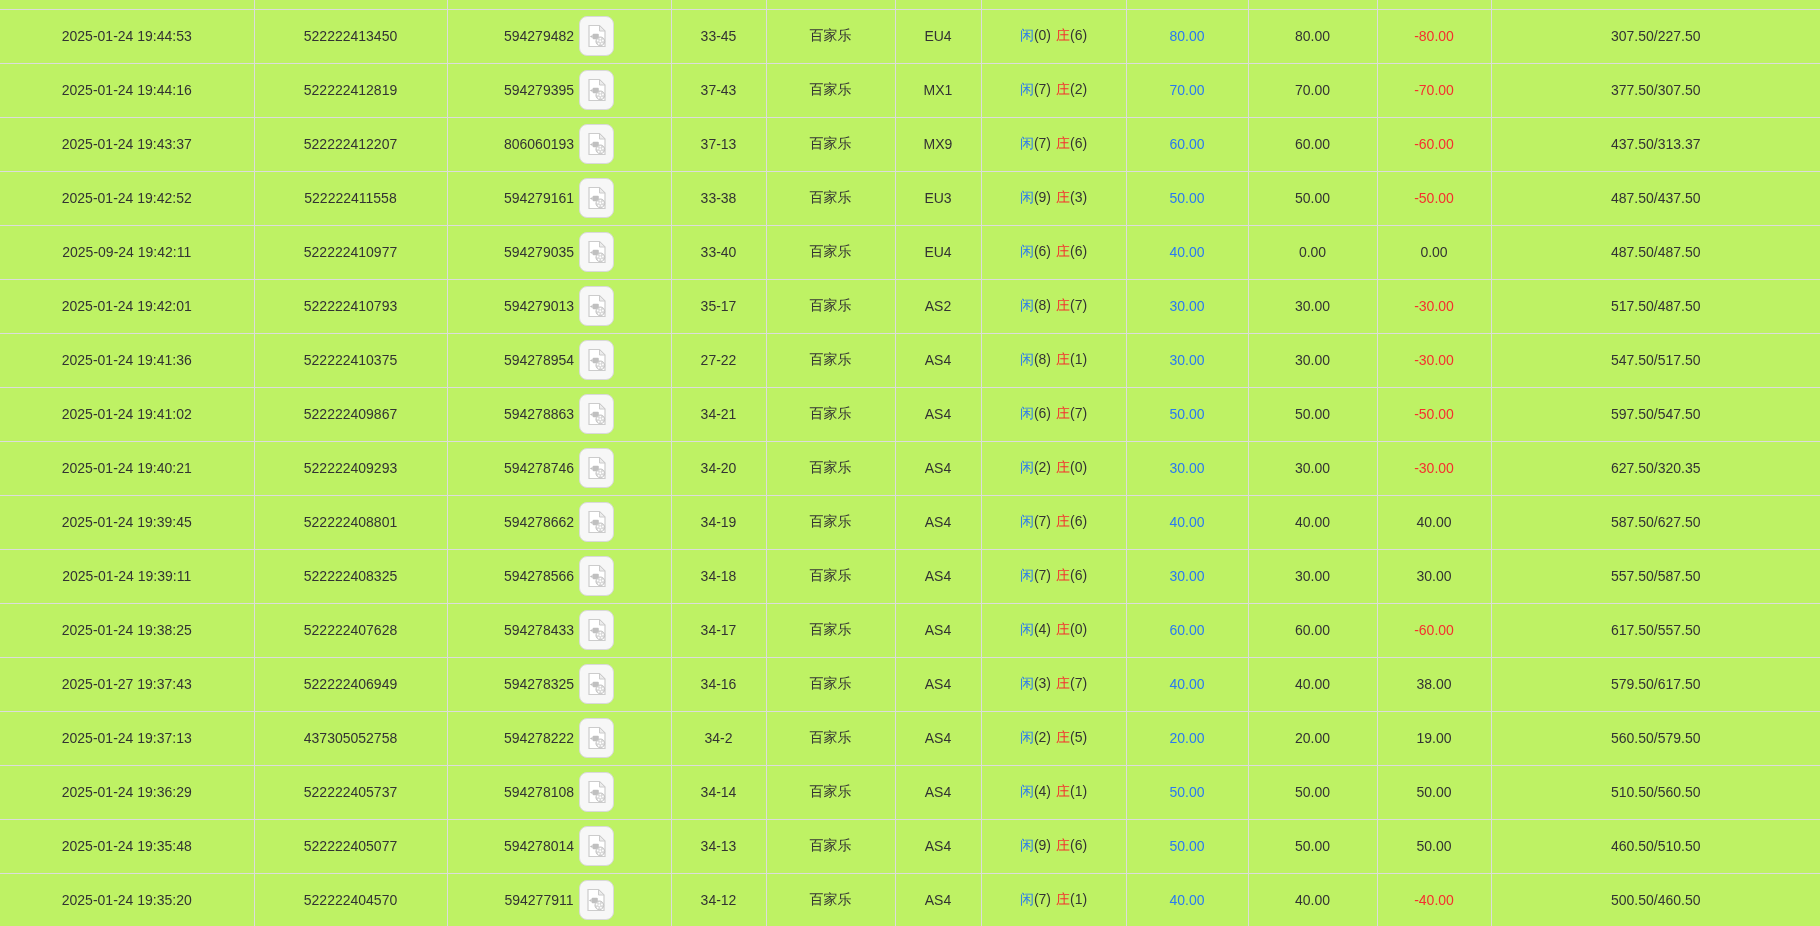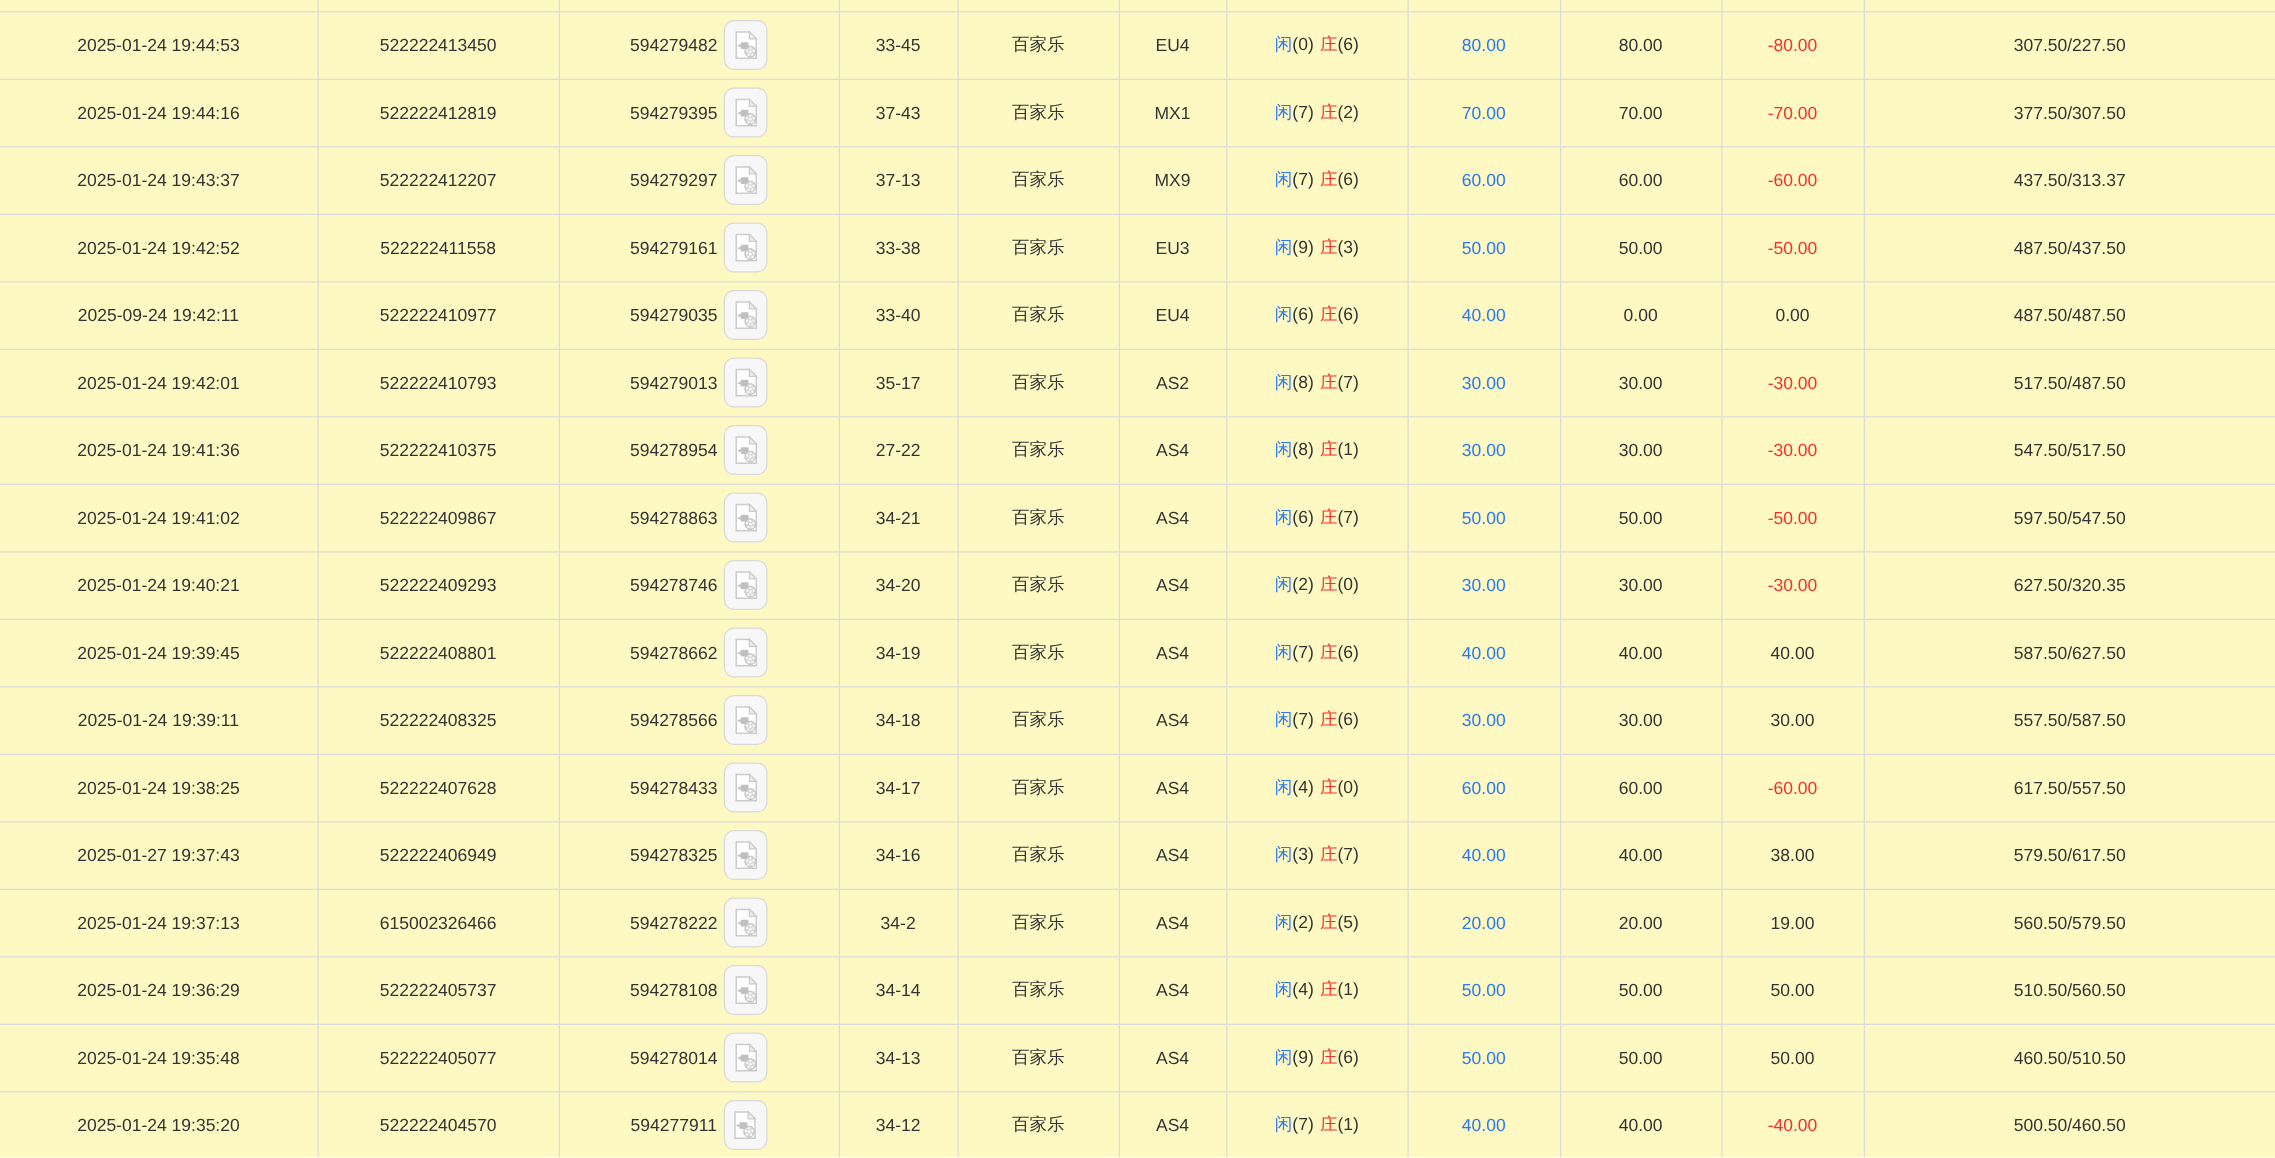--- a/index.html
+++ b/index.html
@@ -3,21 +3,21 @@
 <meta charset="utf-8">
 <style>
   html,body{margin:0;padding:0;background:#fff;}
   :root{
     --blue:#2979f2;
     --red:#f5302e;
     --text:#333333;
     --border:#dcdcdc;
   }
   .screen{
-    width:1820px;height:926px;overflow:hidden;background:#fef9c3;position:relative;
+    width:1820px;height:926px;overflow:hidden;background:#bef264;position:relative;
     font-family:"Liberation Sans","DejaVu Sans",sans-serif;
   }
   table.records{
     border-collapse:collapse;table-layout:fixed;width:1820px;
     font-size:14px;color:var(--text);
   }
   table.records td{
     border:1px solid var(--border);
     text-align:center;vertical-align:middle;
     padding:0;overflow:hidden;white-space:nowrap;
@@ -137,21 +137,21 @@
     <td><span class="c-blue">70.00</span></td>
     <td><span>70.00</span></td>
     <td><span class="neg">-70.00</span></td>
     <td><span>377.50/307.50</span></td>
   </tr>
         <tr class="data-row">
     <td><span>2025-01-24 19:43:37</span></td>
     <td><span>522222412207</span></td>
     <td>
       <span class="round-inner">
-        <span>594279297</span>
+        <span>806060193</span>
         <button class="video-btn" type="button">
           <svg width="22" height="24" viewBox="0 0 22 24" aria-hidden="true">
             <path d="M3 1.5 H13.5 L19 7 V22.5 H3 Z" fill="#ffffff" stroke="#cccccc" stroke-width="1.2"></path>
             <path d="M13.5 1.5 V7 H19 Z" fill="#ececec" stroke="#cccccc" stroke-width="1"></path>
             <rect x="6.6" y="9.8" width="6.2" height="5.4" rx="1" fill="#c0c0c0"></rect>
             <path d="M6.6 11 L3.8 12.5 L6.6 14 Z" fill="#c0c0c0"></path>
             <circle cx="14.3" cy="17.3" r="4.4" fill="#d8d8d8" stroke="#bfbfbf" stroke-width="0.8"></circle>
             <circle cx="14.3" cy="17.3" r="1" fill="#ffffff"></circle>
             <circle cx="14.3" cy="14.6" r="0.9" fill="#ffffff"></circle>
             <circle cx="16.9" cy="16.5" r="0.9" fill="#ffffff"></circle>
@@ -508,21 +508,21 @@
     <td>
       <span class="c-blue">闲</span><span>(3)</span><span class="c-red banker-group">庄</span><span>(7)</span>
     </td>
     <td><span class="c-blue">40.00</span></td>
     <td><span>40.00</span></td>
     <td><span>38.00</span></td>
     <td><span>579.50/617.50</span></td>
   </tr>
         <tr class="data-row">
     <td><span>2025-01-24 19:37:13</span></td>
-    <td><span>615002326466</span></td>
+    <td><span>437305052758</span></td>
     <td>
       <span class="round-inner">
         <span>594278222</span>
         <button class="video-btn" type="button">
           <svg width="22" height="24" viewBox="0 0 22 24" aria-hidden="true">
             <path d="M3 1.5 H13.5 L19 7 V22.5 H3 Z" fill="#ffffff" stroke="#cccccc" stroke-width="1.2"></path>
             <path d="M13.5 1.5 V7 H19 Z" fill="#ececec" stroke="#cccccc" stroke-width="1"></path>
             <rect x="6.6" y="9.8" width="6.2" height="5.4" rx="1" fill="#c0c0c0"></rect>
             <path d="M6.6 11 L3.8 12.5 L6.6 14 Z" fill="#c0c0c0"></path>
             <circle cx="14.3" cy="17.3" r="4.4" fill="#d8d8d8" stroke="#bfbfbf" stroke-width="0.8"></circle>

